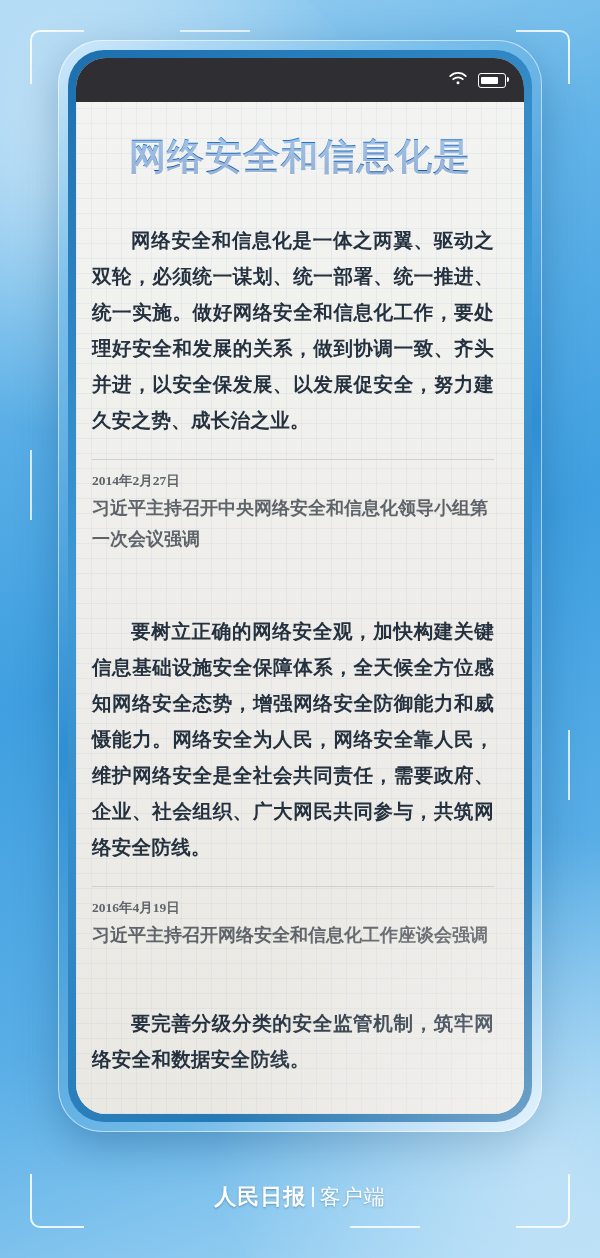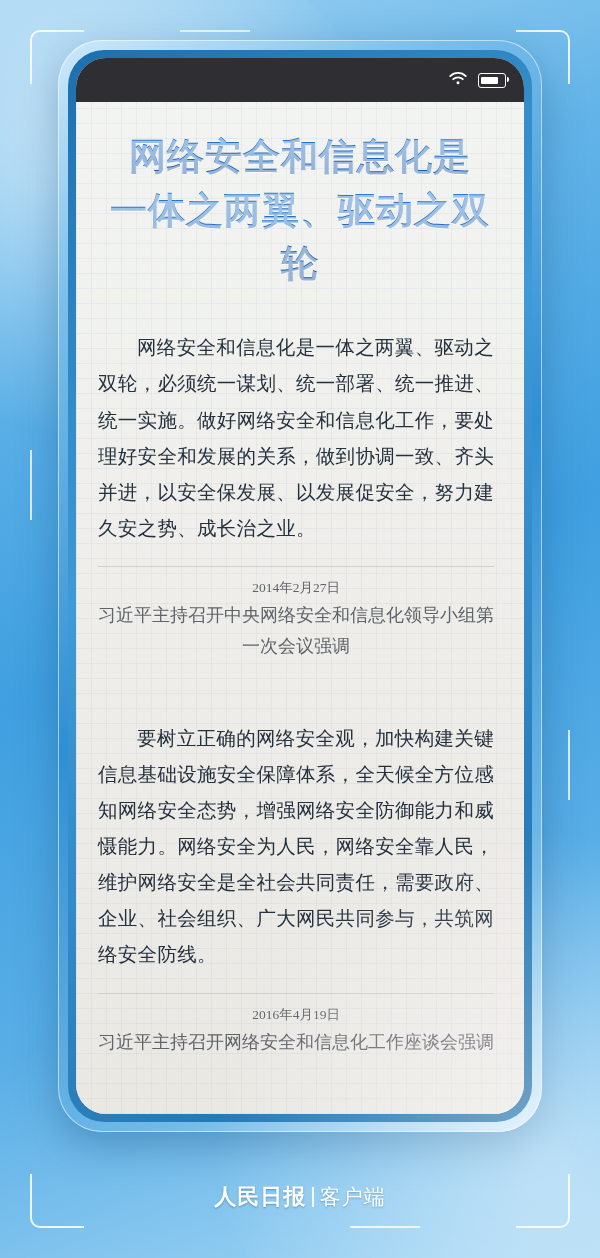--- a/index.html
+++ b/index.html
@@ -147,38 +147,39 @@
     letter-spacing: 1px;
     line-height: 1.45;
     background: linear-gradient(180deg, #2f7fd0 0%, #1f62b4 55%, #17509b 100%);
     -webkit-background-clip: text;
     background-clip: text;
     color: transparent;
     text-shadow: 0 1px 0 rgba(255,255,255,.55);
   }
 
   .body-wrap {
-    padding: 10px 30px 0 22px;
+    padding: 10px 30px 0 16px;
     flex: 1;
+    font-weight: bold;
   }
   .quote-block { margin-bottom: 6px; }
   .quote-text {
     font-family: "Liberation Serif", serif;
     font-size: 19.5px;
     line-height: 1.85;
     color: #25313f;
     text-indent: 2em;
     text-align: justify;
     letter-spacing: .3px;
   }
   .src {
     margin-top: 14px;
     padding-top: 10px;
     border-top: 1px solid #cfcfcb;
-    text-align: center;
+    text-align: left;
   }
   .src .date {
     font-family: "Liberation Serif", serif;
     font-size: 13.5px;
     color: #5f646a;
     line-height: 1.7;
   }
   .src .meta {
     font-family: "Liberation Serif", serif;
     font-size: 18px;
@@ -248,21 +249,20 @@
           </span>
           <span class="battery">
             <span class="battery-fill"></span>
           </span>
         </div>
 
         <div class="paper">
 
           <div class="headline">
             <div class="line">网络安全和信息化是</div>
-            <div class="line">一体之两翼、驱动之双轮</div>
           </div>
 
           <div class="body-wrap">
 
             <div class="quote-block">
               <p class="quote-text">网络安全和信息化是一体之两翼、驱动之双轮，必须统一谋划、统一部署、统一推进、统一实施。做好网络安全和信息化工作，要处理好安全和发展的关系，做到协调一致、齐头并进，以安全保发展、以发展促安全，努力建久安之势、成长治之业。</p>
               <div class="src">
                 <div class="date">2014年2月27日</div>
                 <div class="meta">习近平主持召开中央网络安全和信息化领导小组第一次会议强调</div>
               </div>

